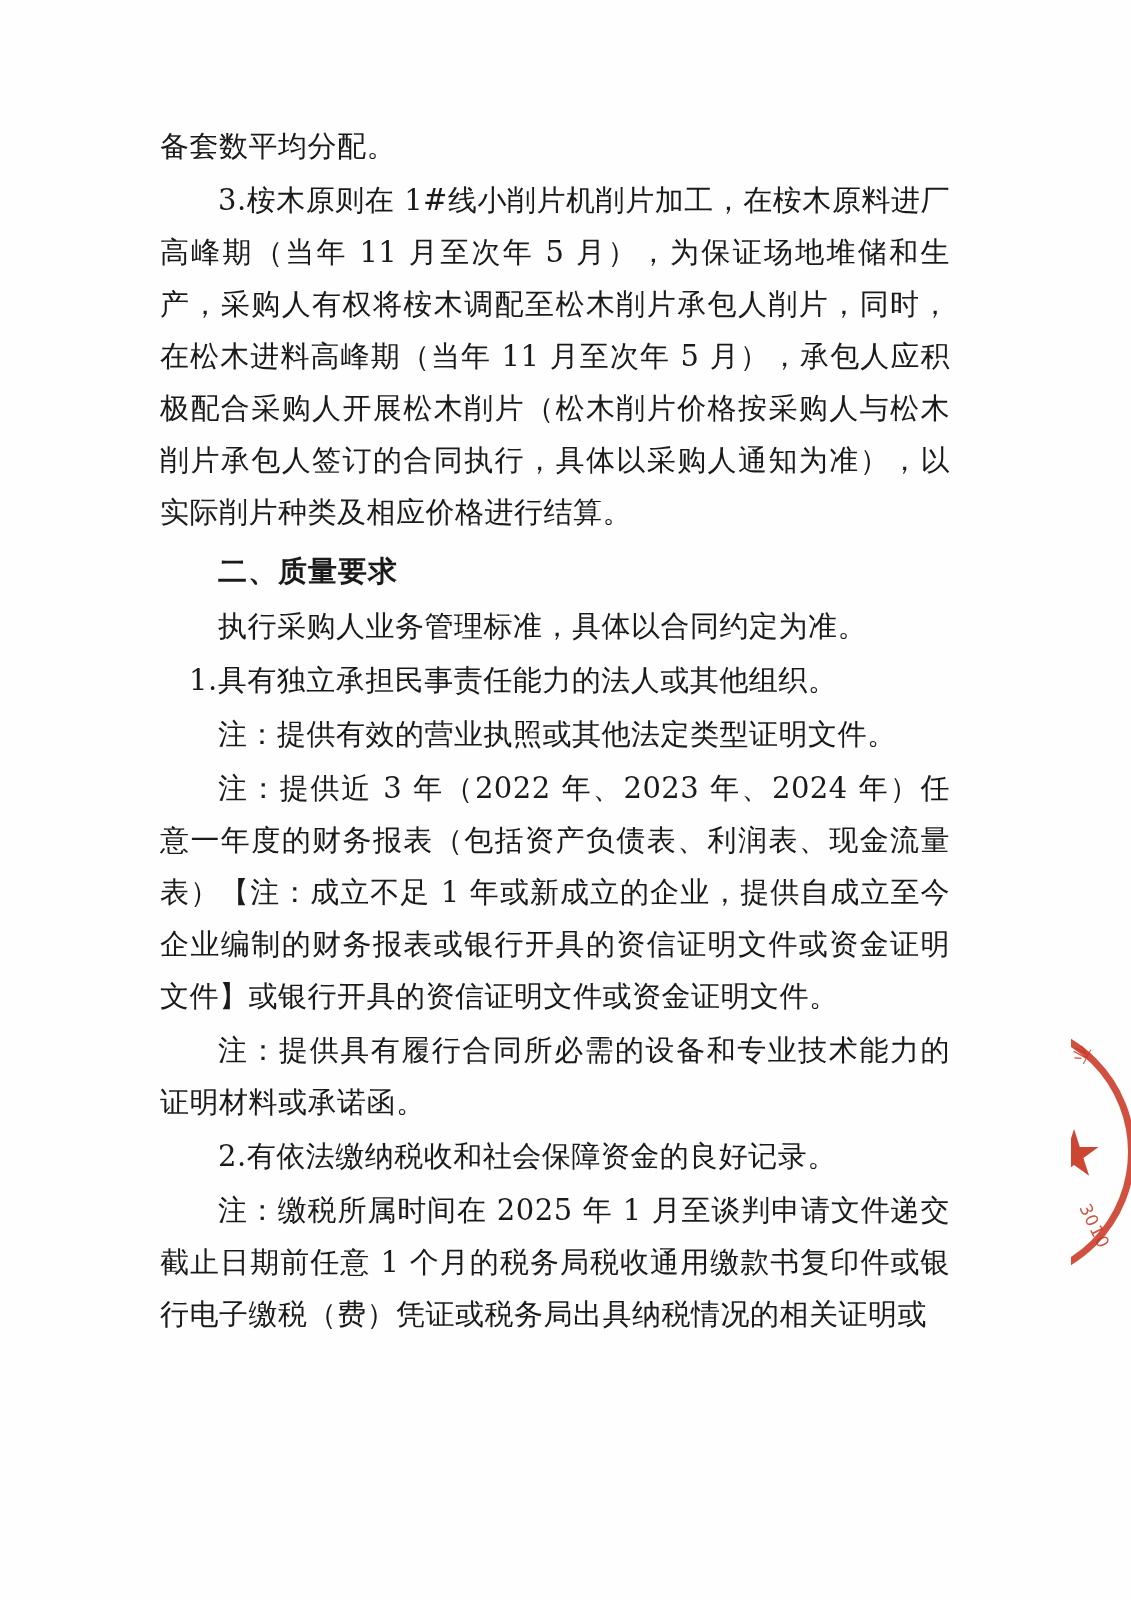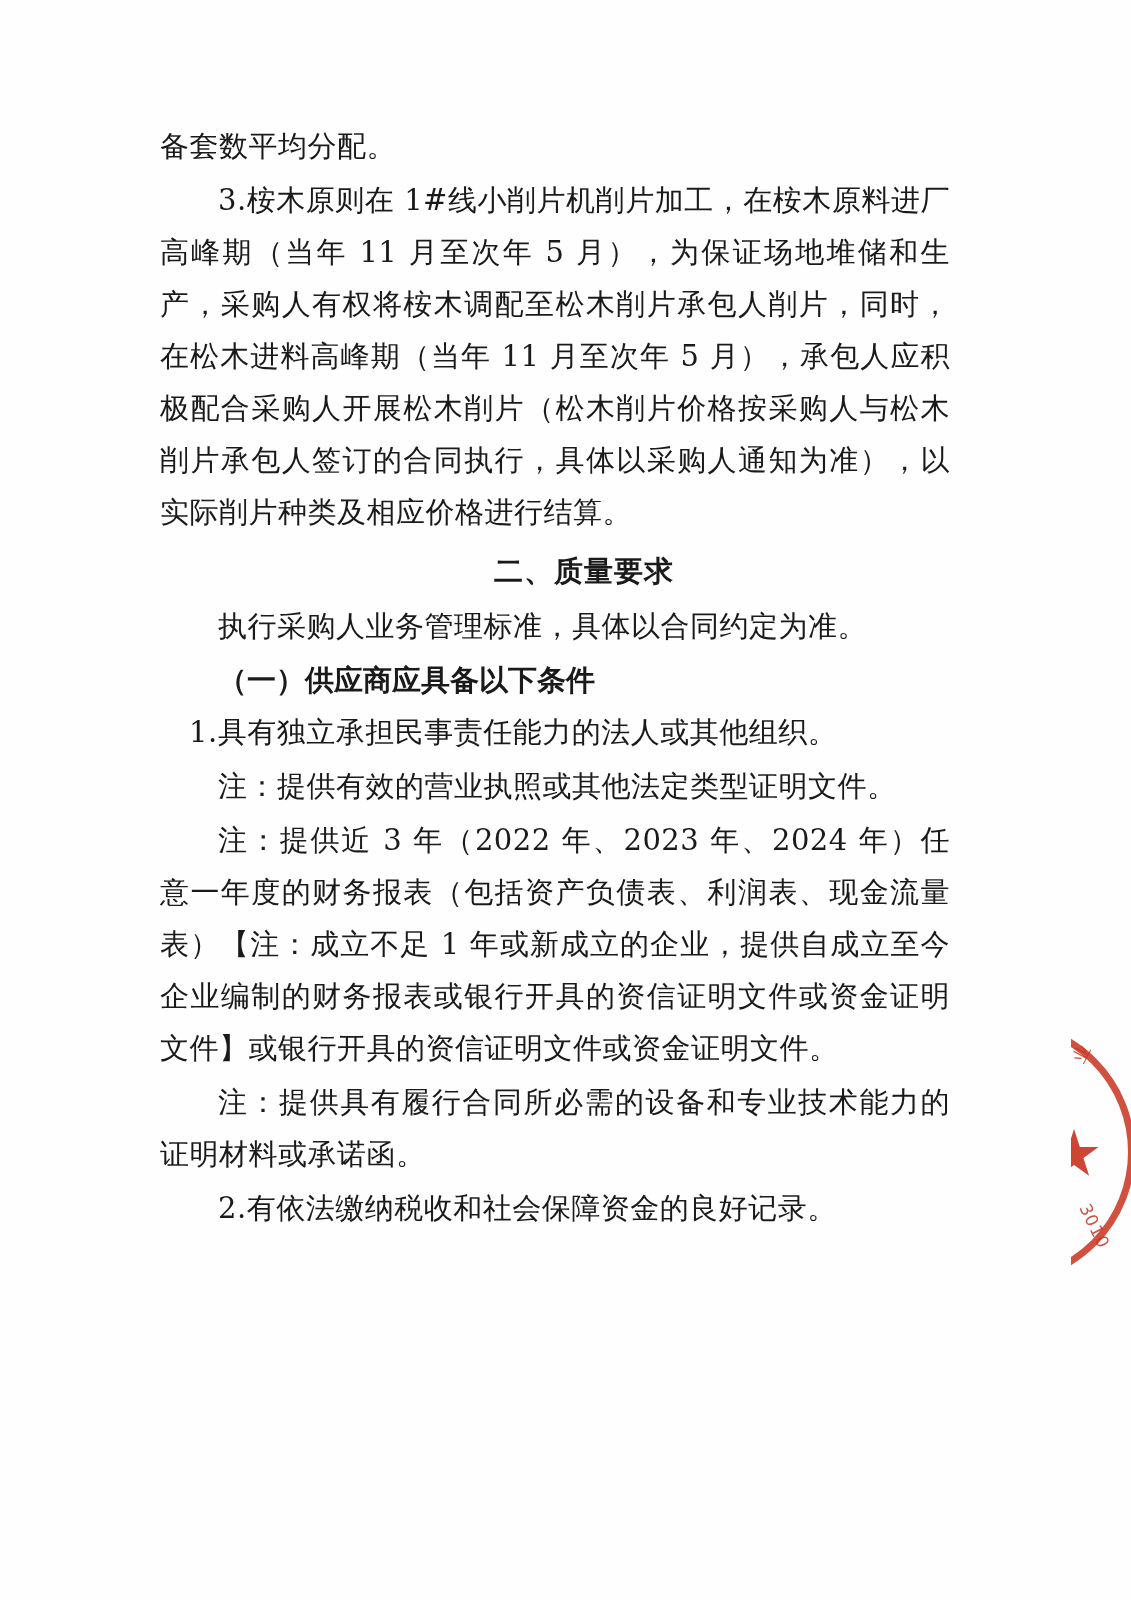--- a/index.html
+++ b/index.html
@@ -47,21 +47,20 @@
     text-indent: 0;
   }
   .heading {
     font-size: 29px;
     line-height: 54px;
     font-weight: bold;
     text-indent: 58px;
     margin: 6px 0 2px 0;
     letter-spacing: 1px;
     font-family: "DejaVu Sans", "Liberation Sans", sans-serif;
-    text-align: center;
   }
   .subheading {
     font-size: 29px;
     line-height: 52px;
     text-indent: 58px;
     margin: 0;
     font-weight: bold;
     font-family: "DejaVu Serif", "Liberation Serif", serif;
   }
   
@@ -115,34 +114,34 @@
 
     <p class="para noindent">备套数平均分配。</p>
 
     <p class="para indent2">3.桉木原则在 1#线小削片机削片加工，在桉木原料进厂高峰期（当年 11 月至次年 5 月），为保证场地堆储和生产，采购人有权将桉木调配至松木削片承包人削片，同时，在松木进料高峰期（当年 11 月至次年 5 月），承包人应积极配合采购人开展松木削片（松木削片价格按采购人与松木削片承包人签订的合同执行，具体以采购人通知为准），以实际削片种类及相应价格进行结算。</p>
 
     <h2 class="heading">二、质量要求</h2>
 
     <p class="para indent2">执行采购人业务管理标准，具体以合同约定为准。</p>
 
 
-    <p class="subheading">（一）供应商应具备以下条件</p>
 
     <p class="para indent1">1.具有独立承担民事责任能力的法人或其他组织。</p>
 
     <p class="para indent2">注：提供有效的营业执照或其他法定类型证明文件。</p>
 
 
     <p class="para indent2">注：提供近 3 年（2022 年、2023 年、2024 年）任意一年度的财务报表（包括资产负债表、利润表、现金流量表）【注：成立不足 1 年或新成立的企业，提供自成立至今企业编制的财务报表或银行开具的资信证明文件或资金证明文件】或银行开具的资信证明文件或资金证明文件。</p>
 
 
     <p class="para indent2">注：提供具有履行合同所必需的设备和专业技术能力的证明材料或承诺函。</p>
 
     <p class="para indent2">2.有依法缴纳税收和社会保障资金的良好记录。</p>
 
+    <p class="para indent2">注：缴税所属时间在 2025 年 1 月至谈判申请文件递交截止日期前任意 1 个月的税务局税收通用缴款书复印件或银行电子缴税（费）凭证或税务局出具纳税情况的相关证明或</p>
 
   </div>
 
   <div class="seal">
     <div class="ring"></div>
     <div class="txt t1">业</div>
     <div class="txt t2">3010</div>
     <div class="star">★</div>
   </div>
 

